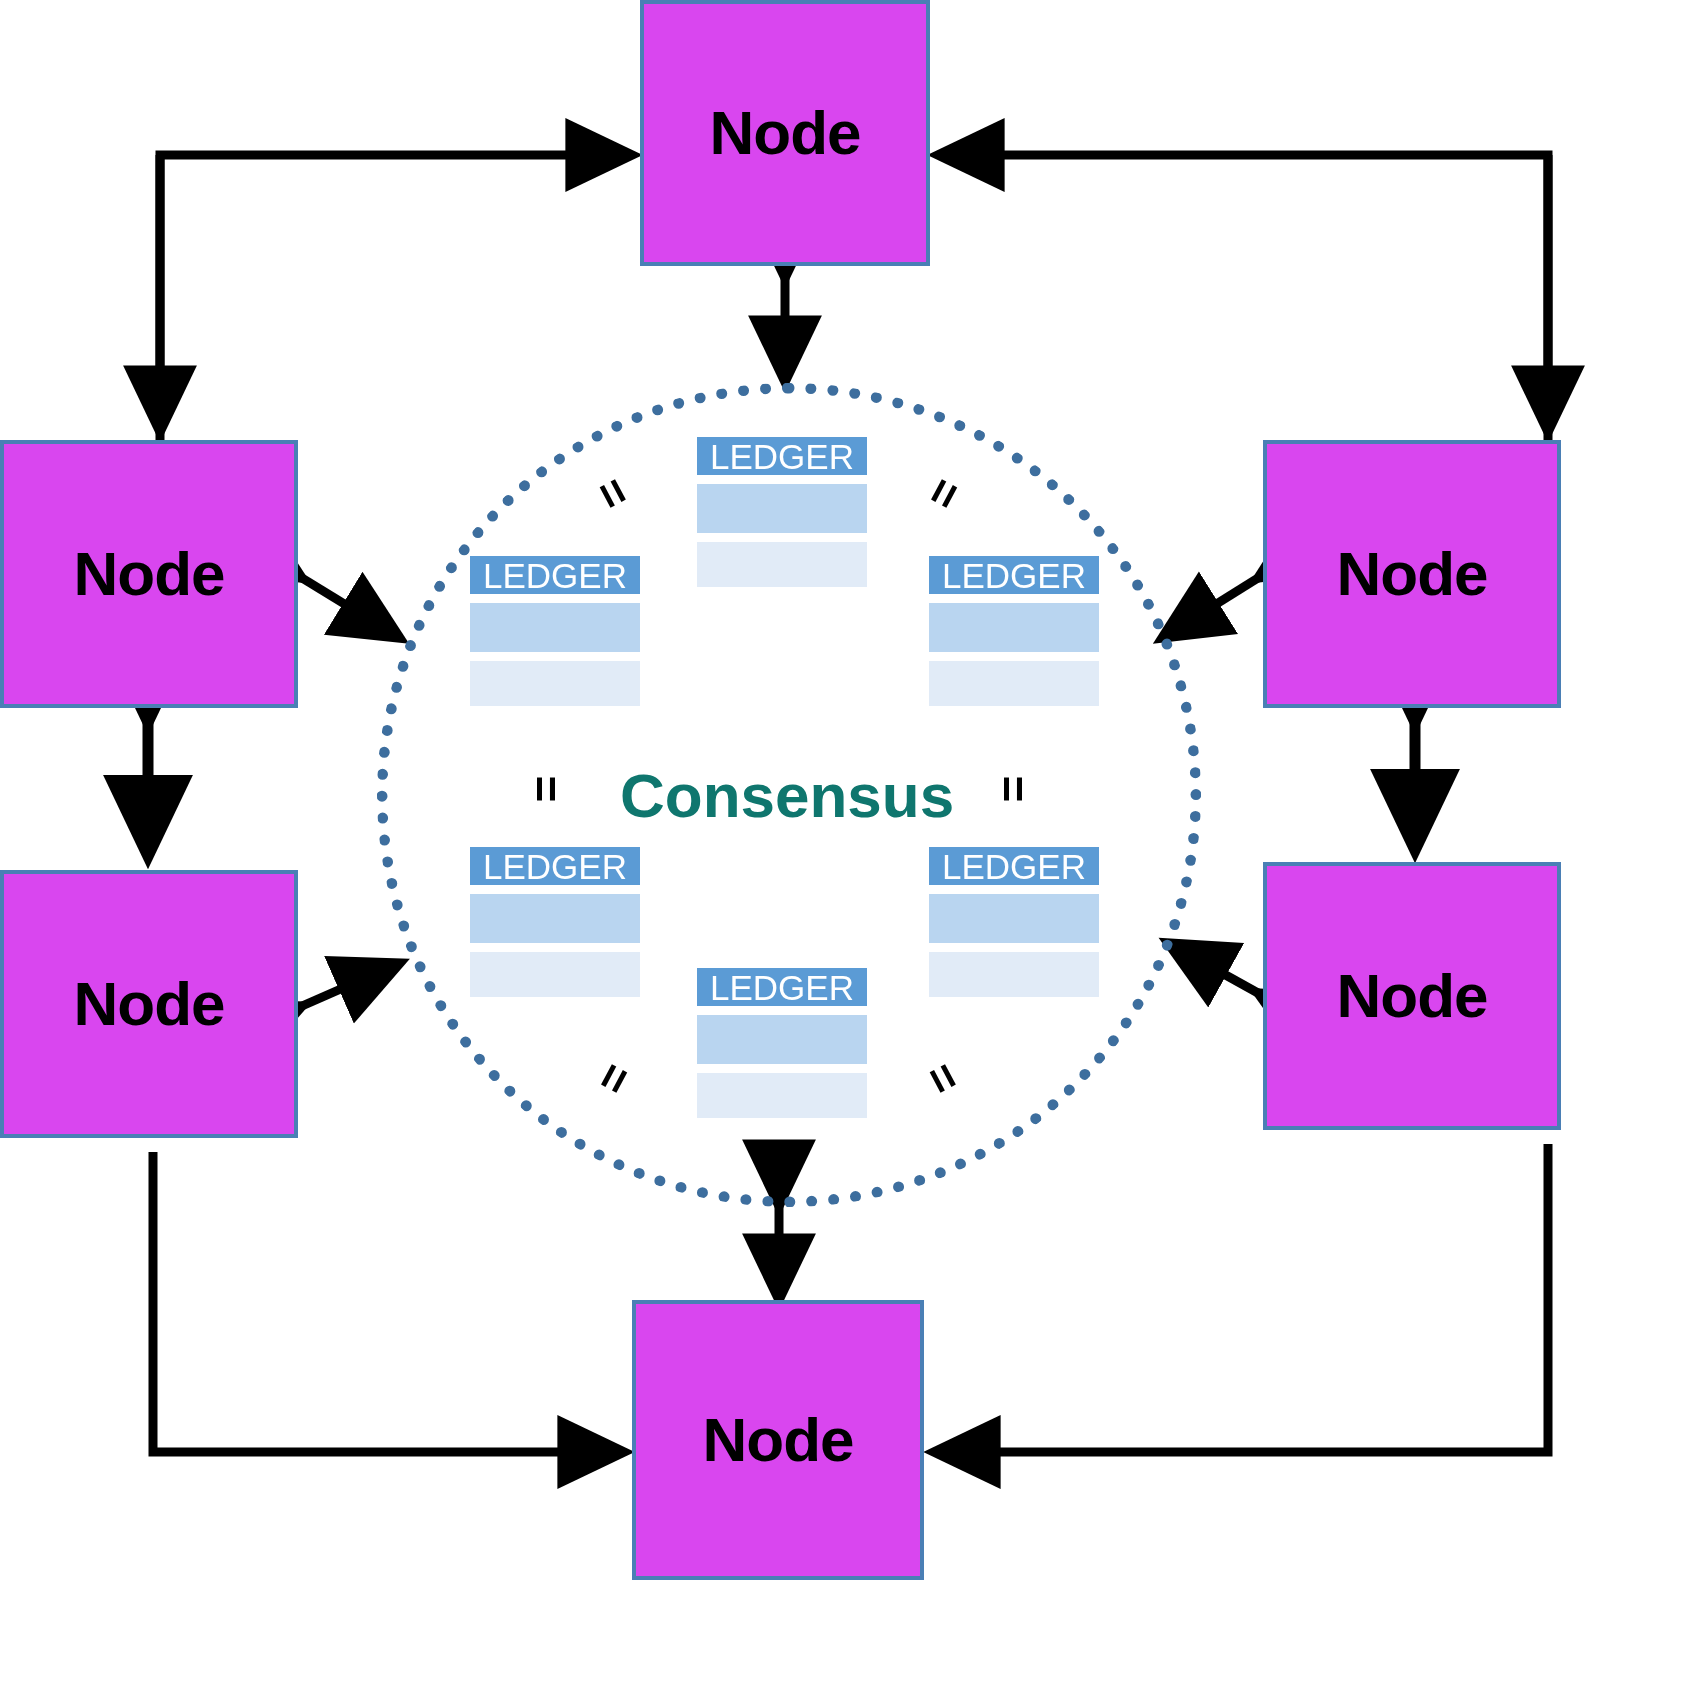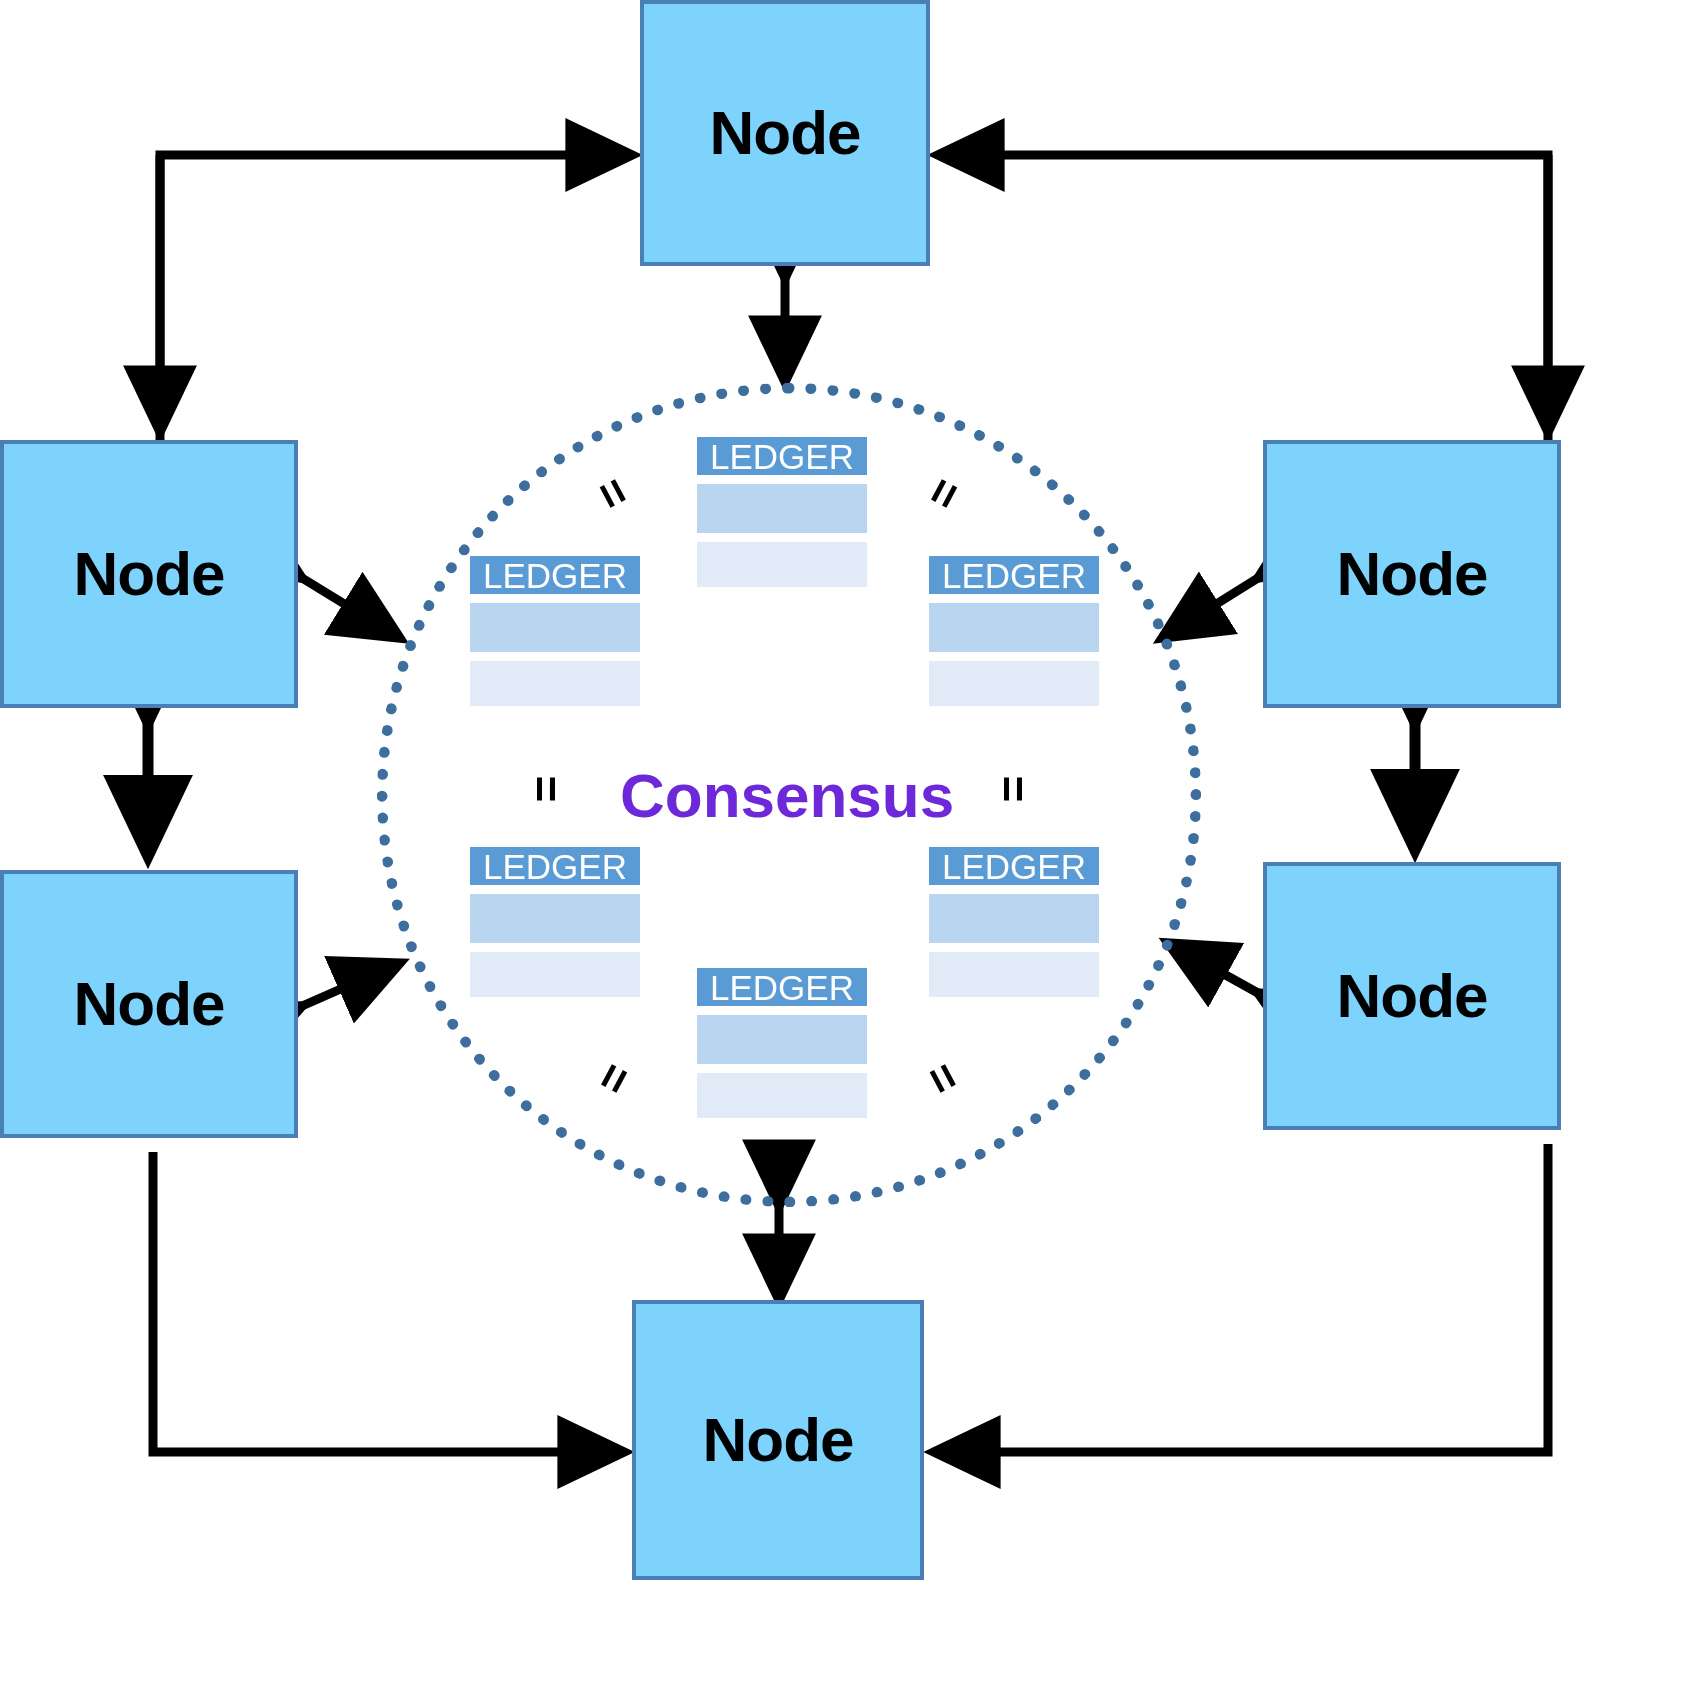--- a/index.html
+++ b/index.html
@@ -21,21 +21,21 @@
     position: absolute;
     left: 0;
     top: 0;
     width: 1698px;
     height: 1706px;
     pointer-events: none;
   }
   .node-box {
     position: absolute;
     box-sizing: border-box;
-    background: #7dd3fc;
+    background: #d946ef;
     border: 4px solid #4a7fb5;
     display: flex;
     align-items: center;
     justify-content: center;
   }
   .node-label {
     font-family: "Liberation Sans", sans-serif;
     font-weight: bold;
     font-size: 62px;
     color: #000000;
@@ -73,21 +73,21 @@
   .ledger-bar2 {
     margin-top: 9px;
     height: 45px;
     background: #e1ebf7;
   }
   .consensus-title {
     position: absolute;
     font-family: "Liberation Sans", sans-serif;
     font-weight: bold;
     font-size: 62px;
-    color: #6d28d9;
+    color: #0f766e;
     white-space: nowrap;
     line-height: 1;
   }
   .eqmark {
     position: absolute;
     font-family: "Liberation Sans", sans-serif;
     font-weight: bold;
     font-size: 46px;
     color: #000000;
     line-height: 1;

